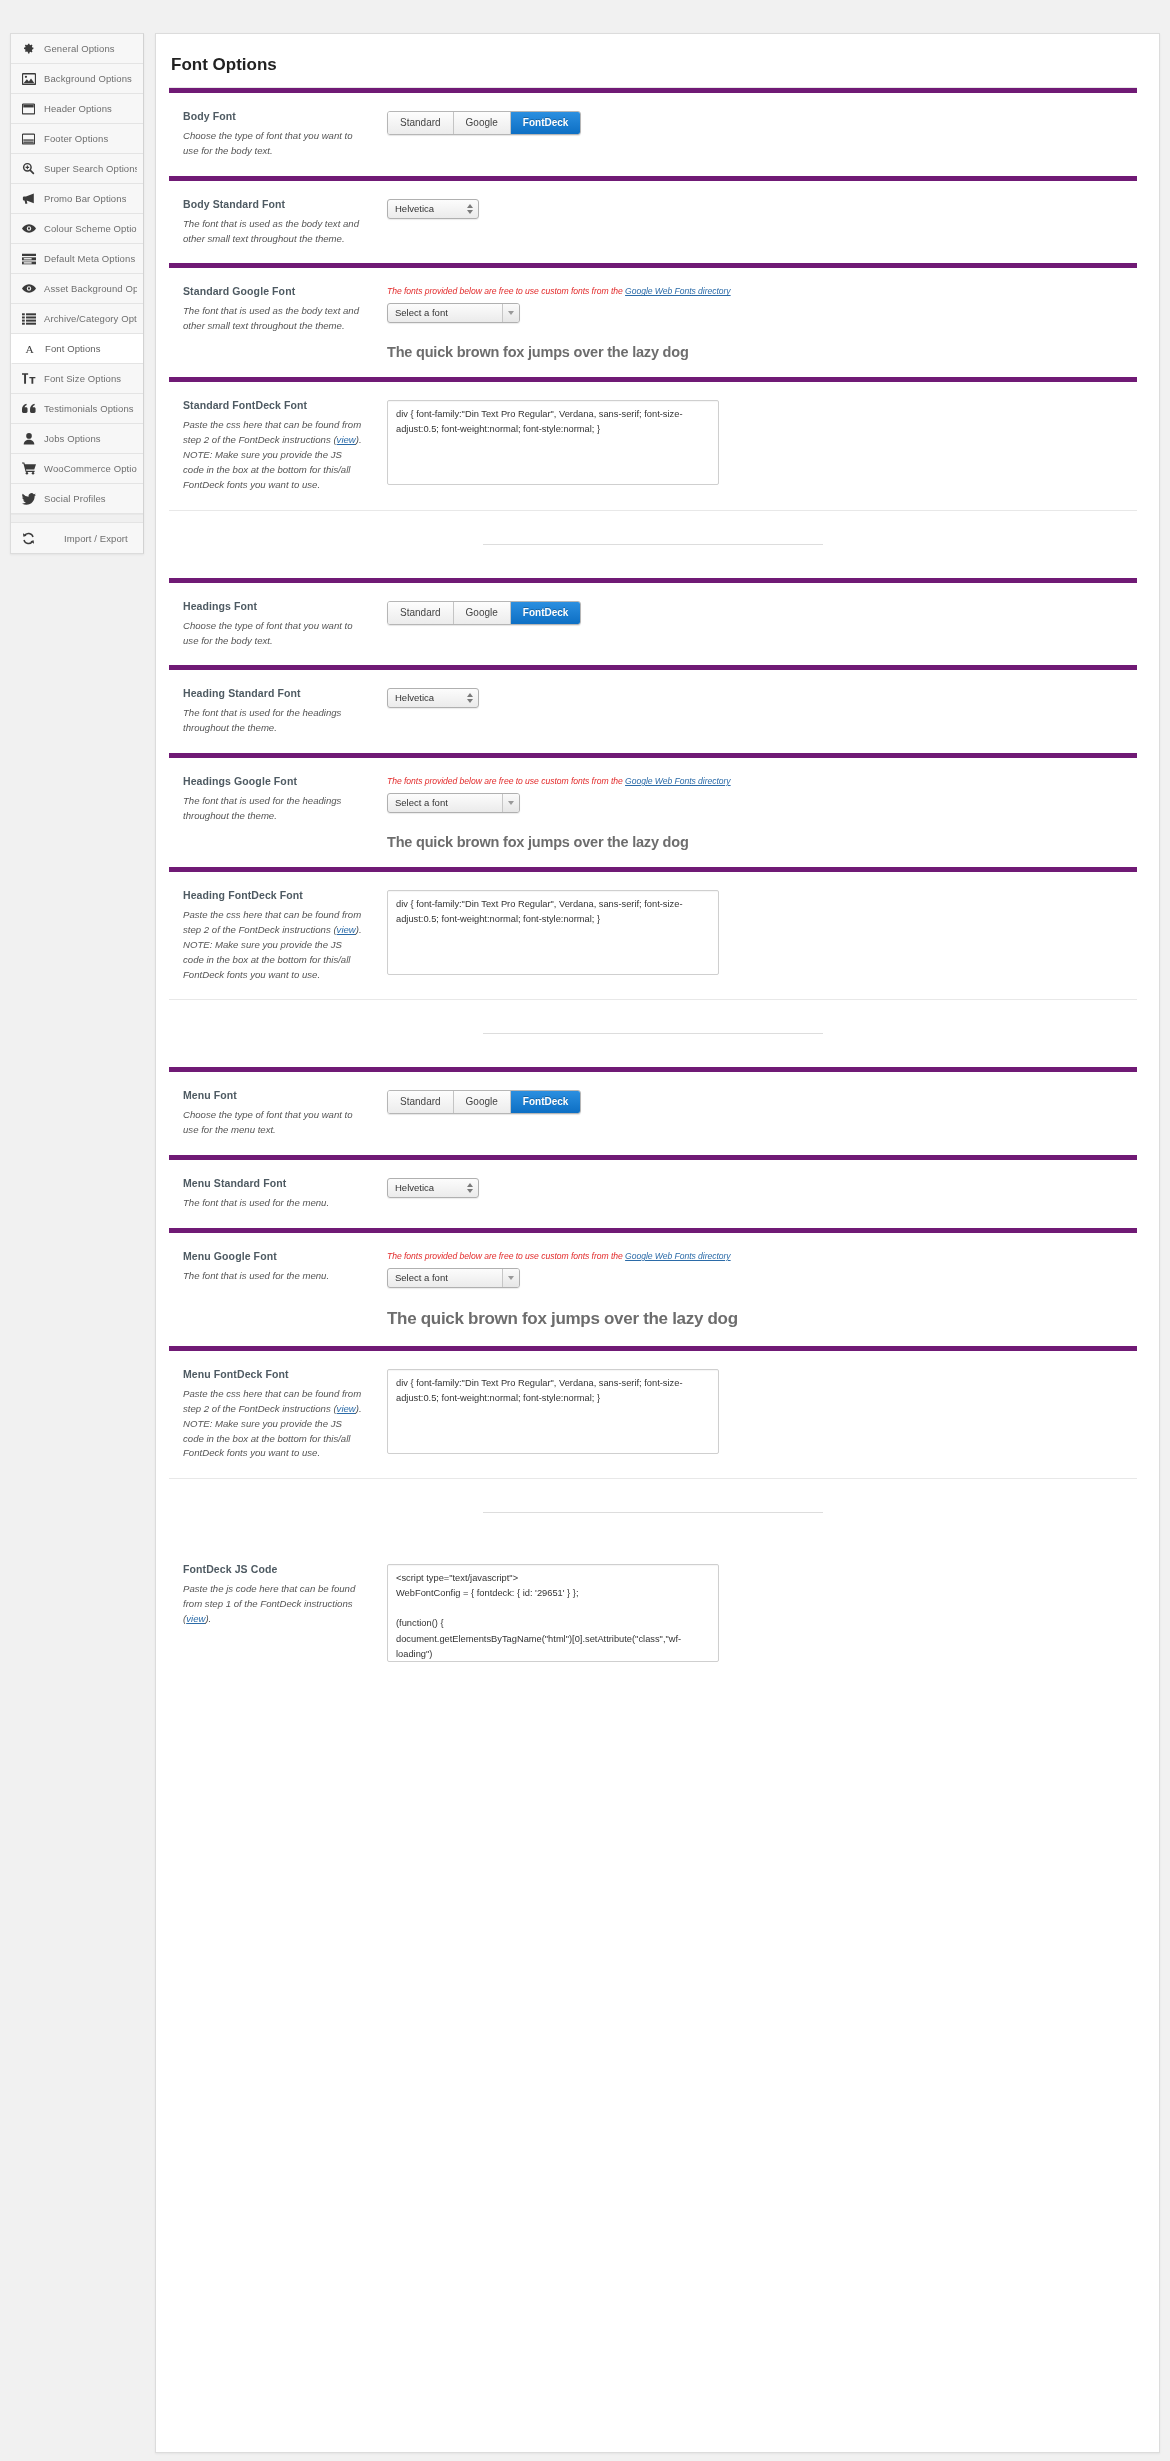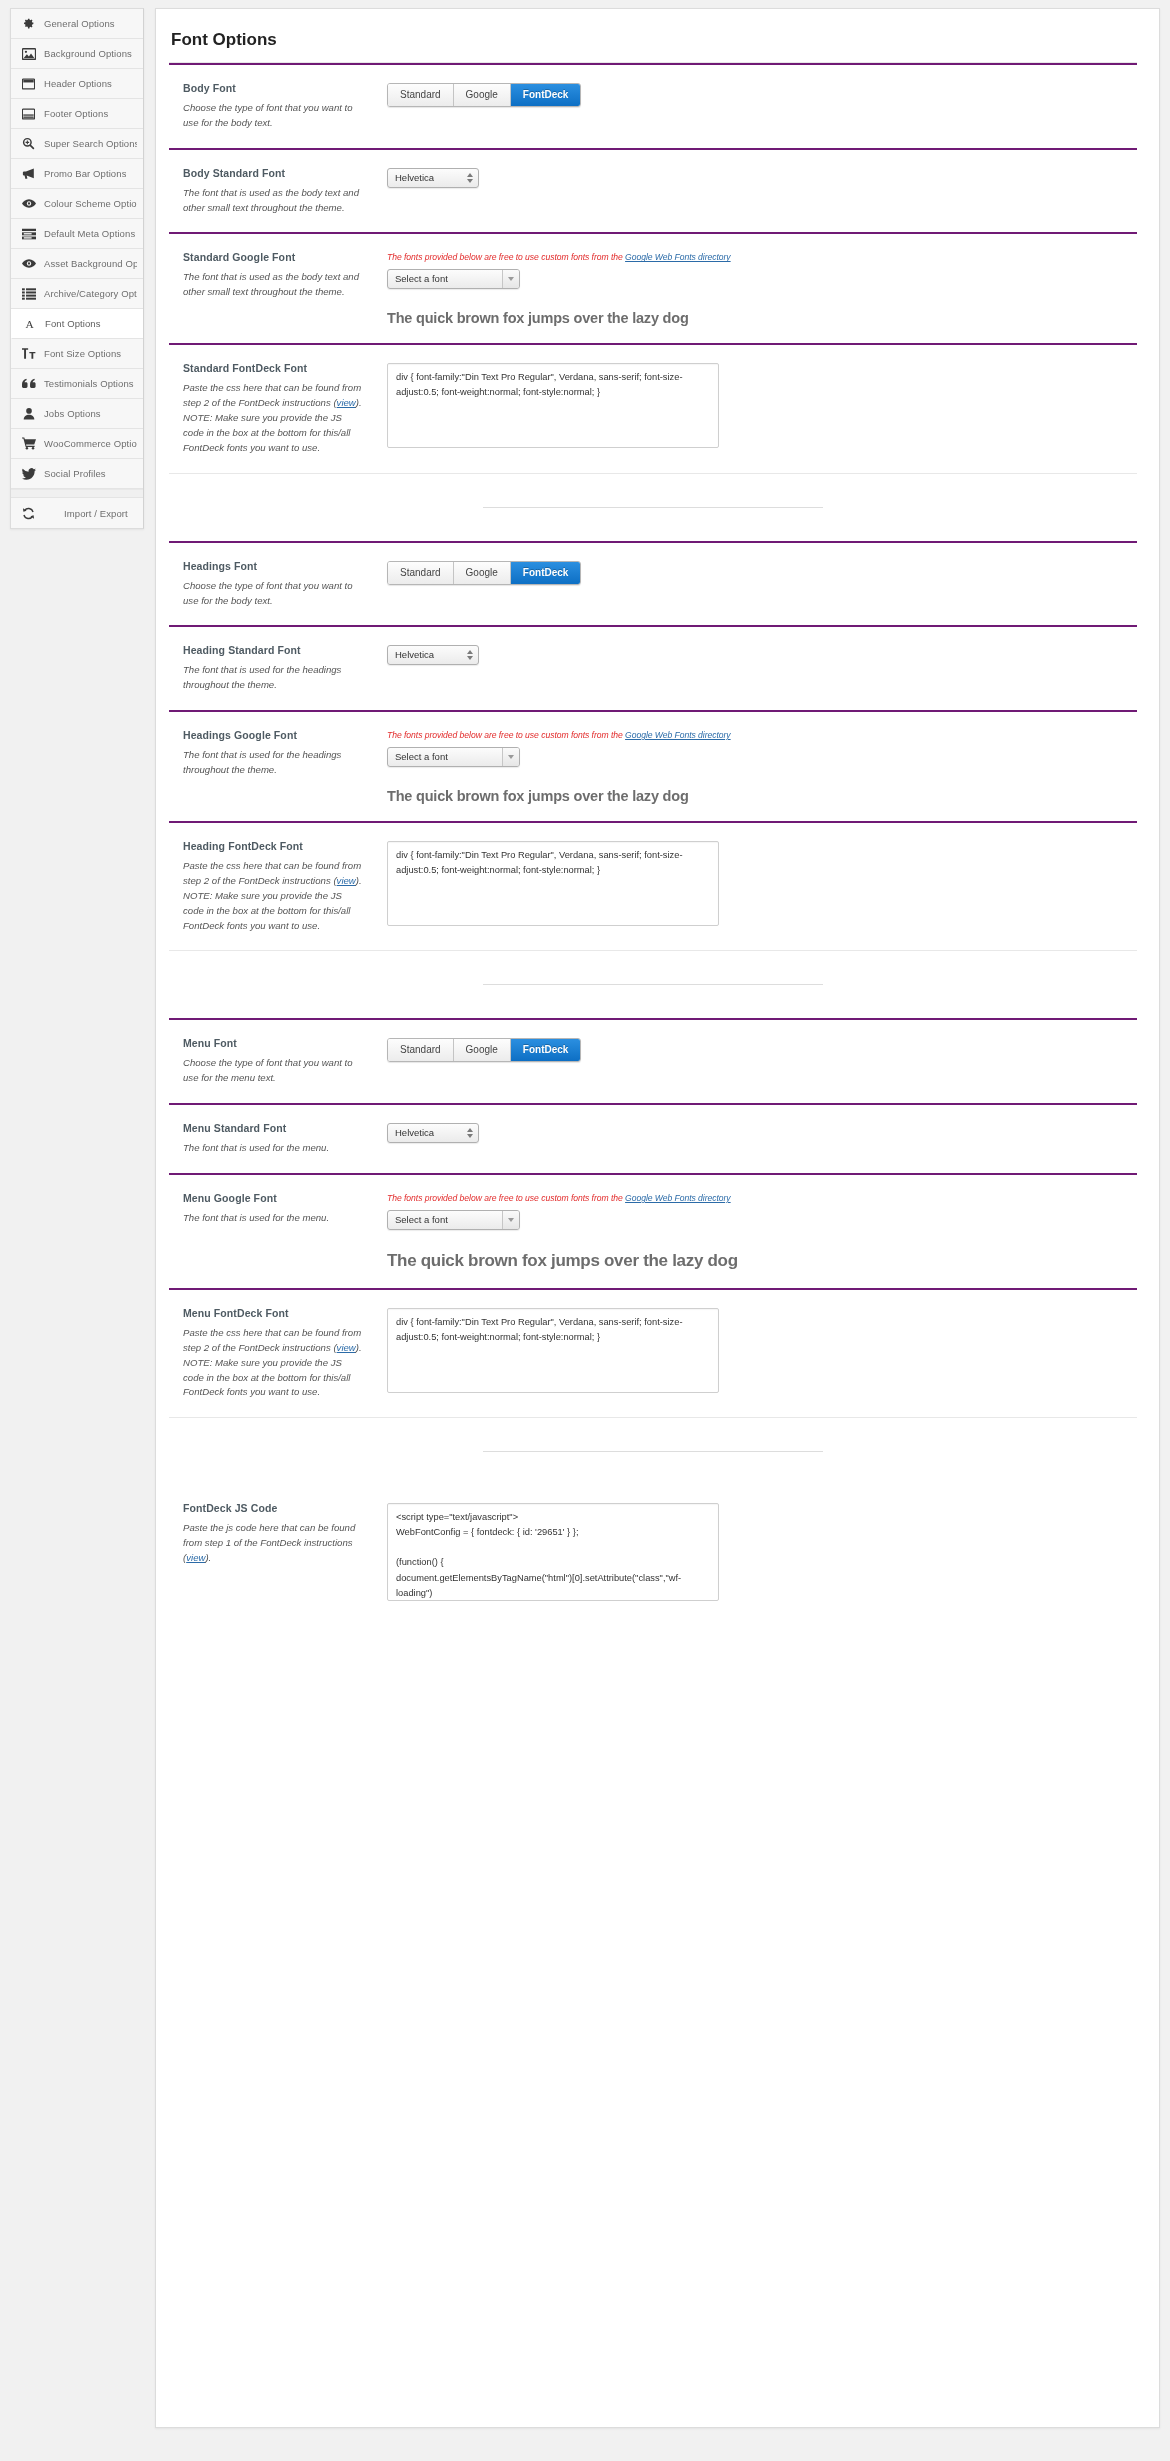--- a/index.html
+++ b/index.html
@@ -12,20 +12,21 @@
     width: 1170px;
     min-height: 2461px;
     position: relative;
     background: #f1f1f1;
     padding: 8px 10px 10px 10px;
   }
   .shell {
     display: flex;
     align-items: flex-start;
     background: transparent;
+    margin-top: 25px;
   }
 
   
   .sidebar {
     width: 134px;
     flex: 0 0 134px;
     background: #f7f7f7;
     border: 1px solid #dcdcdc;
     border-right: 1px solid #d2d2d2;
     box-shadow: 0 1px 2px rgba(0,0,0,0.06);
@@ -97,21 +98,21 @@
     font-size: 10.5px;
     color: #555;
     padding: 13px 2px 14px 2px;
   }
 
   
   .opt {
     display: flex;
     align-items: flex-start;
     padding: 17px 0 17px 0;
-    border-top: 2px solid #701a75;
+    border-top: 5px solid #701a75;
   }
   .opt.no-top { border-top: none; }
   .opt-left {
     width: 205px;
     flex: 0 0 205px;
     padding-left: 14px;
     padding-right: 10px;
   }
   .opt-title {
     font-size: 10.5px;

